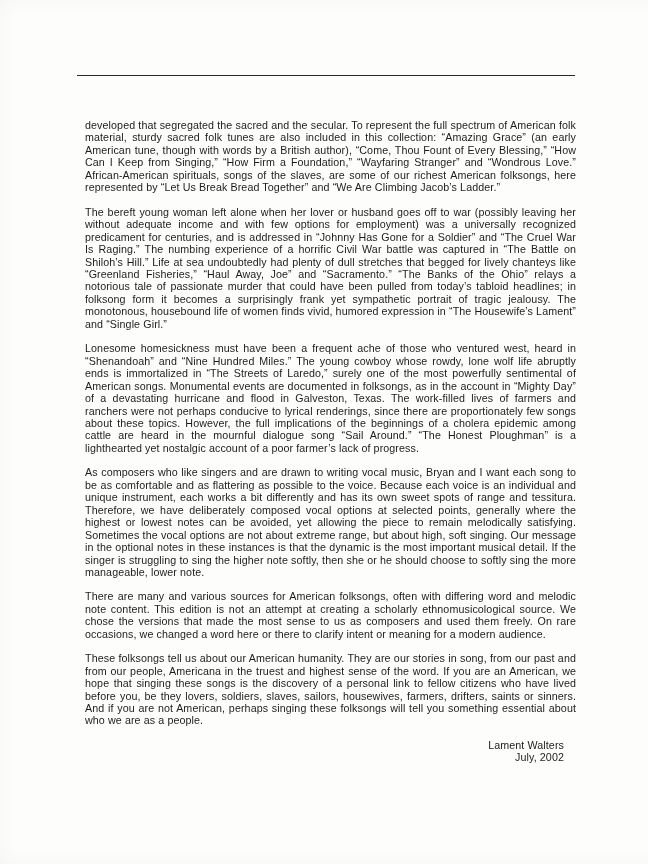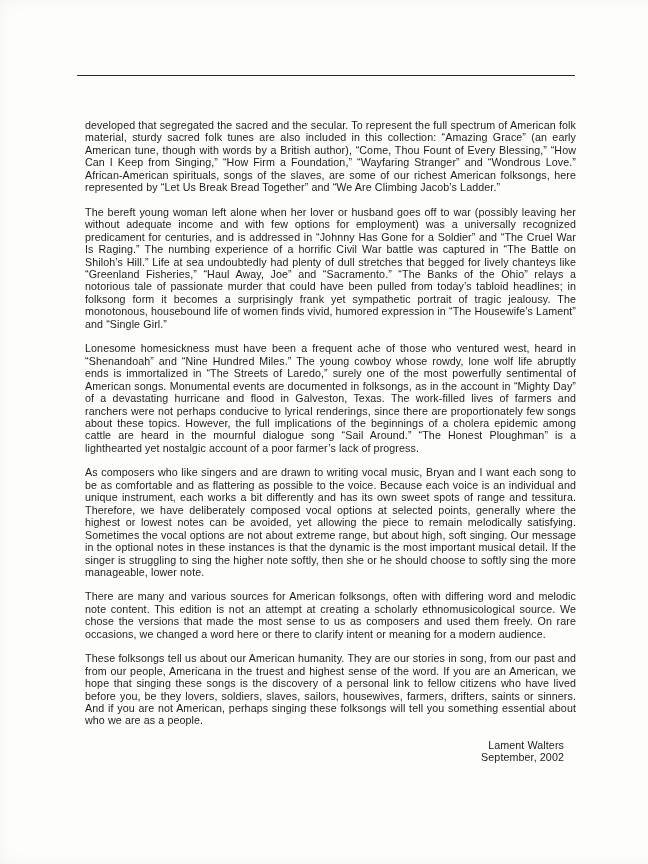--- a/index.html
+++ b/index.html
@@ -56,16 +56,16 @@
   <div class="top-rule"></div>
   <div class="text-block">
     <p>developed that segregated the sacred and the secular.  To represent the full spectrum of American folk material, sturdy sacred folk tunes are also included in this collection: “Amazing Grace” (an early American tune, though with words by a British author), “Come, Thou Fount of Every Blessing,” “How Can I Keep from Singing,” “How Firm a Foundation,” “Wayfaring Stranger” and “Wondrous Love.” African-American spirituals, songs of the slaves, are some of our richest American folksongs, here represented by “Let Us Break Bread Together” and “We Are Climbing Jacob’s Ladder.”</p>
     <p>The bereft young woman left alone when her lover or husband goes off to war (possibly leaving her without adequate income and with few options for employment) was a universally recognized predicament for centuries, and is addressed in “Johnny Has Gone for a Soldier” and “The Cruel War Is Raging.” The numbing experience of a horrific Civil War battle was captured in “The Battle on Shiloh’s Hill.” Life at sea undoubtedly had plenty of dull stretches that begged for lively chanteys like “Greenland Fisheries,” “Haul Away, Joe” and “Sacramento.” “The Banks of the Ohio” relays a notorious tale of passionate murder that could have been pulled from today’s tabloid headlines; in folksong form it becomes a surprisingly frank yet sympathetic portrait of tragic jealousy. The monotonous, housebound life of women finds vivid, humored expression in “The Housewife’s Lament” and “Single Girl.”</p>
     <p>Lonesome homesickness must have been a frequent ache of those who ventured west, heard in “Shenandoah” and “Nine Hundred Miles.” The young cowboy whose rowdy, lone wolf life abruptly ends is immortalized in “The Streets of Laredo,” surely one of the most powerfully sentimental of American songs. Monumental events are documented in folksongs, as in the account in “Mighty Day” of a devastating hurricane and flood in Galveston, Texas. The work-filled lives of farmers and ranchers were not perhaps conducive to lyrical renderings, since there are proportionately few songs about these topics. However, the full implications of the beginnings of a cholera epidemic among cattle are heard in the mournful dialogue song “Sail Around.” “The Honest Ploughman” is a lighthearted yet nostalgic account of a poor farmer’s lack of progress.</p>
     <p>As composers who like singers and are drawn to writing vocal music, Bryan and I want each song to be as comfortable and as flattering as possible to the voice. Because each voice is an individual and unique instrument, each works a bit differently and has its own sweet spots of range and tessitura. Therefore, we have deliberately composed vocal options at selected points, generally where the highest or lowest notes can be avoided, yet allowing the piece to remain melodically satisfying. Sometimes the vocal options are not about extreme range, but about high, soft singing. Our message in the optional notes in these instances is that the dynamic is the most important musical detail. If the singer is struggling to sing the higher note softly, then she or he should choose to softly sing the more manageable, lower note.</p>
     <p>There are many and various sources for American folksongs, often with differing word and melodic note content. This edition is not an attempt at creating a scholarly ethnomusicological source. We chose the versions that made the most sense to us as composers and used them freely. On rare occasions, we changed a word here or there to clarify intent or meaning for a modern audience.</p>
     <p>These folksongs tell us about our American humanity. They are our stories in song, from our past and from our people, Americana in the truest and highest sense of the word. If you are an American, we hope that singing these songs is the discovery of a personal link to fellow citizens who have lived before you, be they lovers, soldiers, slaves, sailors, housewives, farmers, drifters, saints or sinners. And if you are not American, perhaps singing these folksongs will tell you something essential about who we are as a people.</p>
     <div class="signature">
       <div>Lament Walters</div>
-      <div>September, 2002</div>
+      <div>July, 2002</div>
     </div>
   </div>
 </div>
 
 </body></html>

